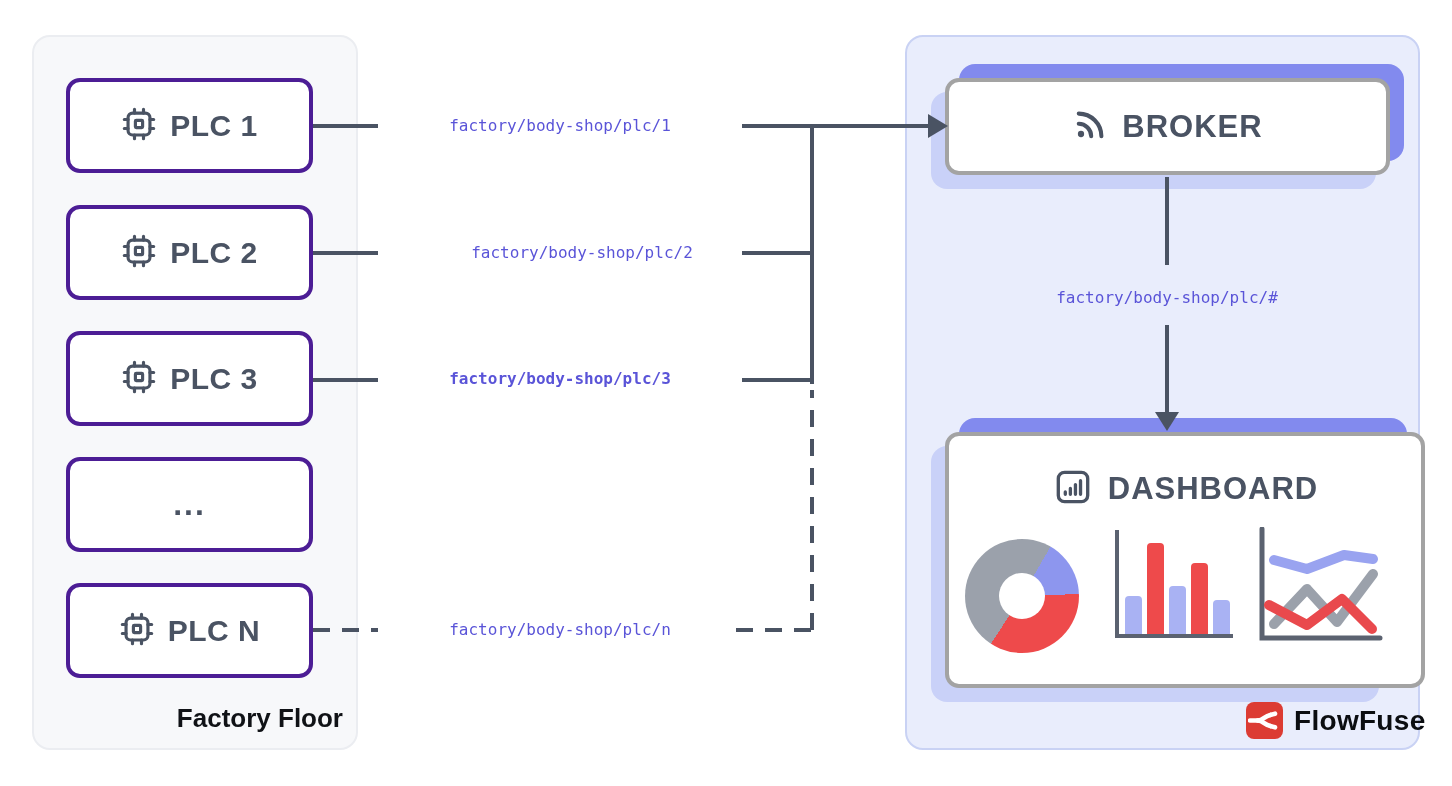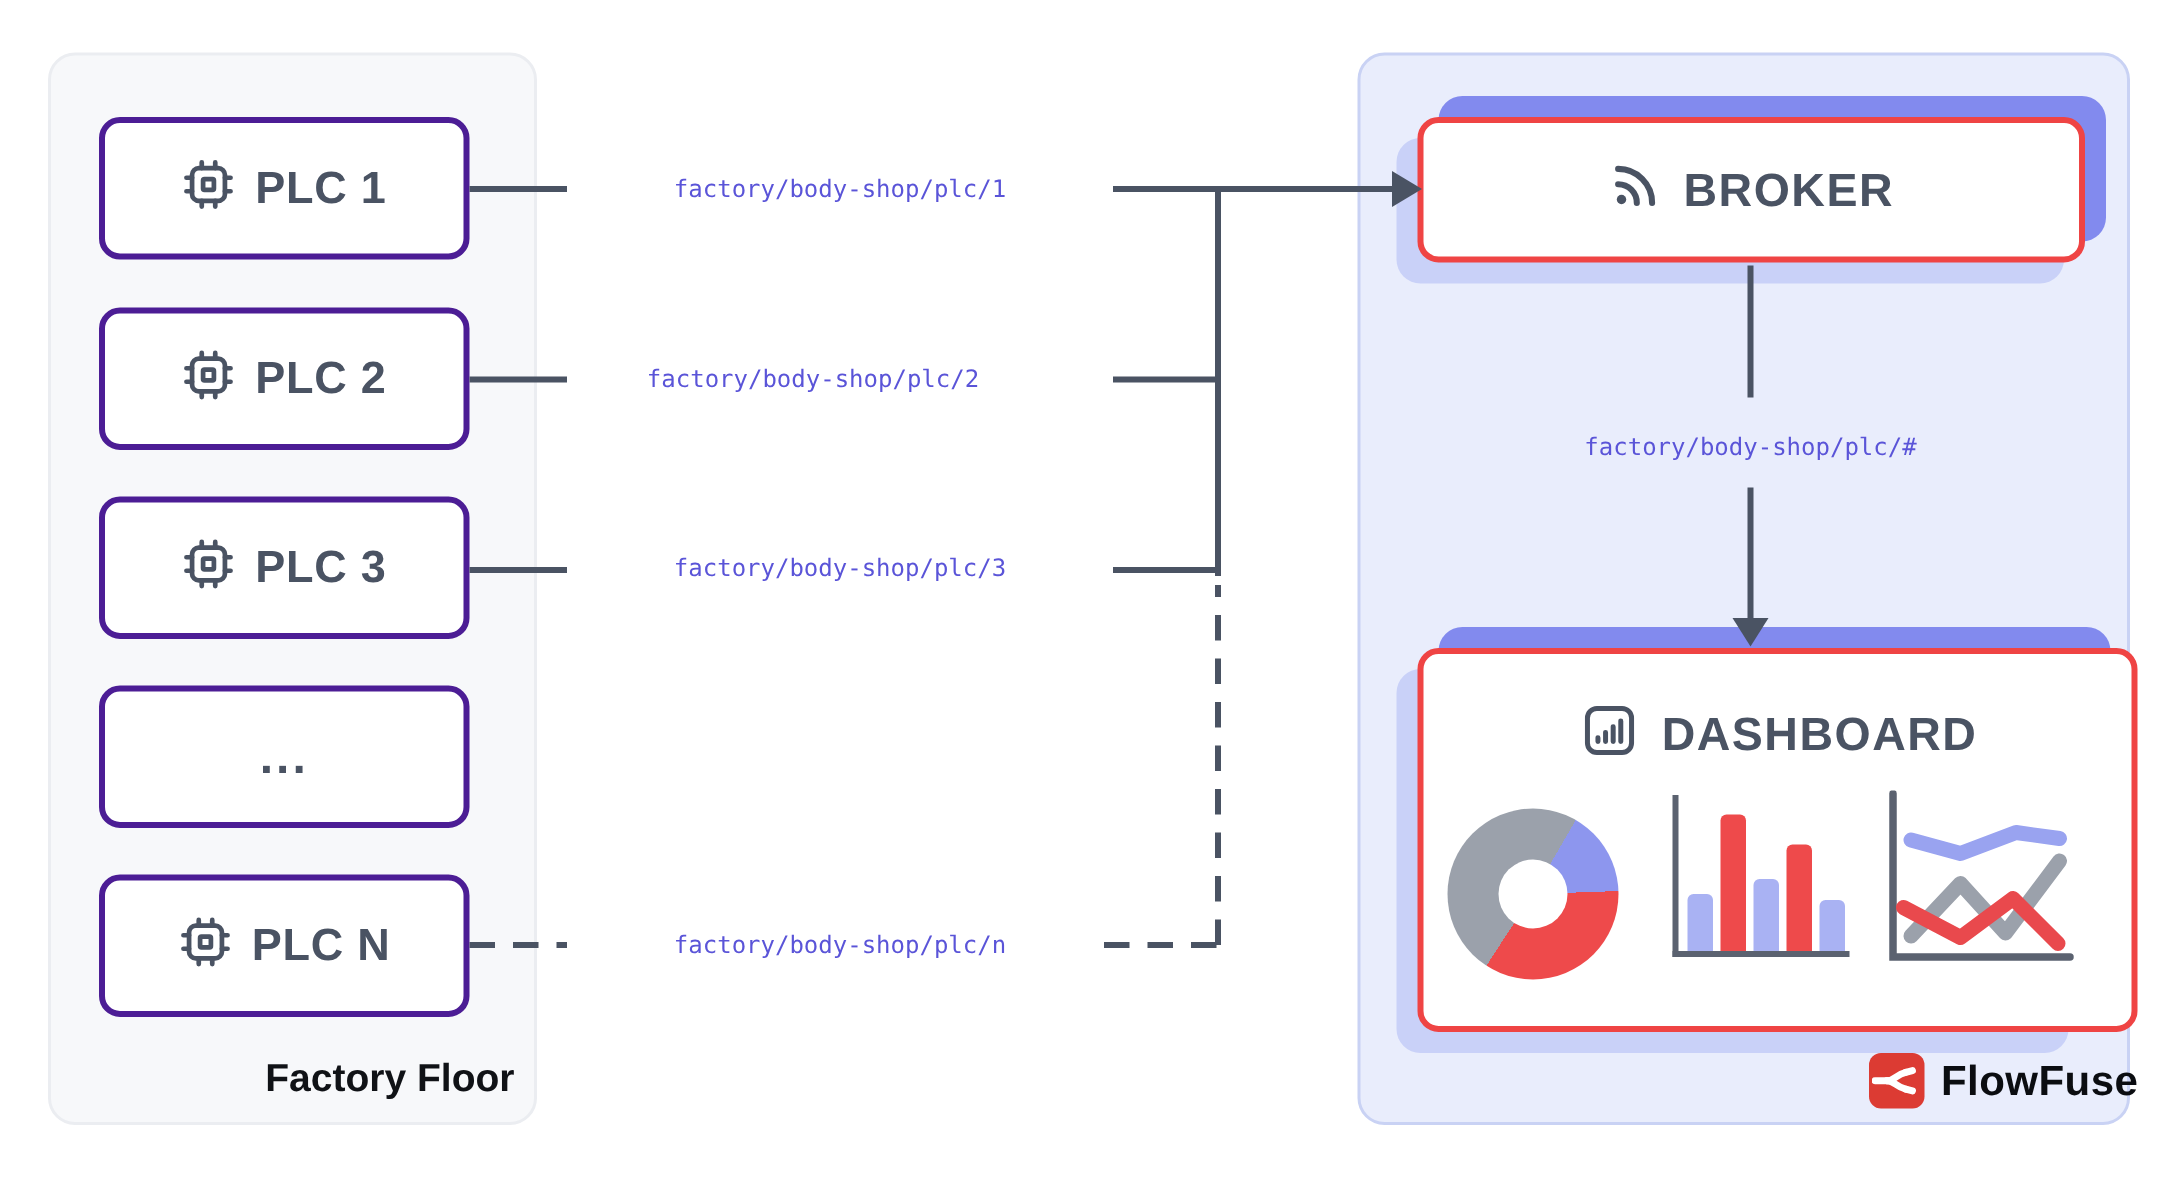--- a/index.html
+++ b/index.html
@@ -28,29 +28,29 @@
     position:absolute;left:32px;top:703px;width:311px;text-align:right;
     font-size:26px;font-weight:700;color:#101216;
   }
   
   .topic{
     position:absolute;width:364px;text-align:center;
     font-family:"DejaVu Sans Mono","Liberation Mono",monospace;
     font-size:16px;color:#5a54d8;line-height:30px;white-space:nowrap;
   }
   .topic-1{left:378px;top:111px;}
-  .topic-2{left:360px;top:238px;}
-  .topic-3{left:378px;top:364px;}
+  .topic-2{left:400px;top:238px;}
+  .topic-3{left:378px;top:364px;font-weight:bold;}
   .topic-n{left:378px;top:615px;}
   .topic-wild{left:985px;top:283px;}
   
   .shadow-indigo{position:absolute;background:#828aee;border-radius:16px;}
   .shadow-lavender{position:absolute;background:#c9d1f8;border-radius:16px;}
   .card{
-    position:absolute;background:#ffffff;border:4px solid #ef4444;border-radius:14px;
+    position:absolute;background:#ffffff;border:4px solid #a3a3a3;border-radius:14px;
     box-sizing:border-box;
   }
   .broker-shadow-a{left:959px;top:64px;width:445px;height:97px;}
   .broker-shadow-b{left:931px;top:92px;width:445px;height:97px;}
   .broker-card{left:945px;top:78px;width:445px;height:97px;
     display:flex;align-items:center;justify-content:center;gap:14px;}
   .card-title{font-size:31px;font-weight:700;color:#4a5363;letter-spacing:1px;}
   .dash-shadow-a{left:959px;top:418px;width:448px;height:256px;}
   .dash-shadow-b{left:931px;top:446px;width:448px;height:256px;}
   .dash-card{left:945px;top:432px;width:480px;height:256px;}

